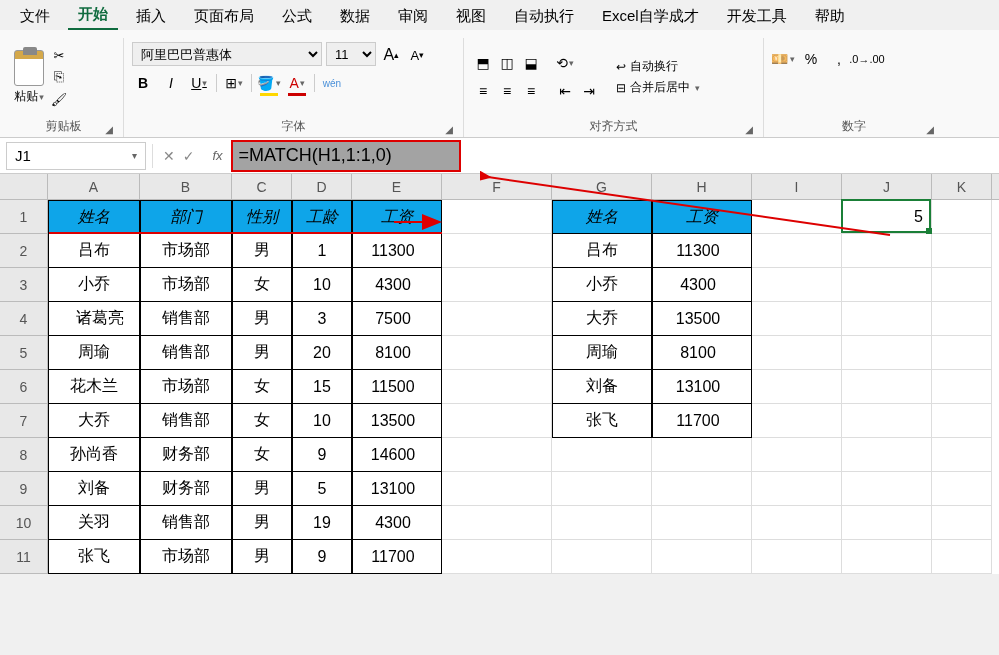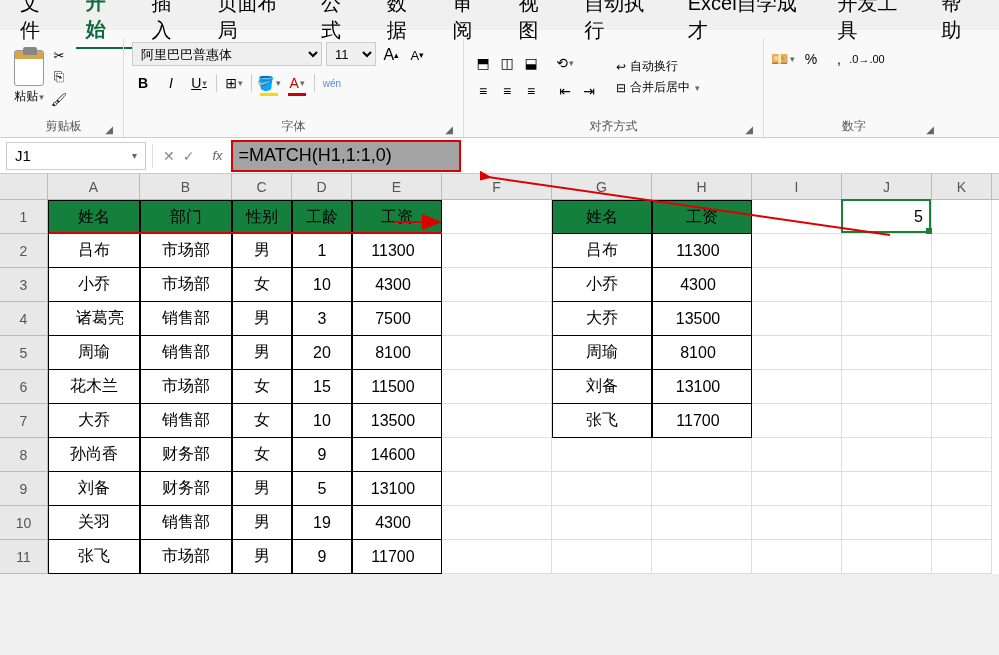--- a/index.html
+++ b/index.html
@@ -1,18 +1,18 @@
 <!DOCTYPE html>
 <html><head>
 <meta charset="utf-8">
 <style>
 * { margin: 0; padding: 0; box-sizing: border-box; font-family: "Microsoft YaHei", sans-serif; }
 body { background: #f0f0f0; width: 999px; height: 655px; overflow: hidden; position: relative; }
 
-.menubar { background: #f0f0f0; display: flex; padding: 4px 10px 0; gap: 8px; font-size: 20px; height: 30px; align-items: center; }
+.menubar { background: #f0f0f0; display: flex; padding: 4px 10px 0; gap: 8px; font-size: 15px; height: 30px; align-items: flex-end; }
 .menubar .item { padding: 4px 10px; cursor: pointer; }
 .menubar .item.active { color: #0f6b3e; border-bottom: 2px solid #0f6b3e; font-weight: bold; }
 
 .ribbon { background: #f9f9f9; height: 108px; border-bottom: 1px solid #ccc; display: flex; padding: 8px 4px 0; }
 .ribbon-group { border-right: 1px solid #ddd; padding: 0 8px; display: flex; flex-direction: column; justify-content: space-between; }
 .ribbon-group-label { text-align: center; font-size: 12px; color: #555; padding: 2px 0; }
 .ribbon-content { flex: 1; display: flex; align-items: center; gap: 6px; }
 
 .clipboard-main { display: flex; align-items: center; }
 .paste-btn { display: flex; flex-direction: column; align-items: center; padding: 2px; }
@@ -56,21 +56,21 @@
 .col-headers { display: flex; height: 26px; background: #e8e8e8; border-bottom: 1px solid #bbb; }
 .corner { width: 48px; border-right: 1px solid #bbb; background: #e8e8e8; }
 .col-h { border-right: 1px solid #bbb; display: flex; align-items: center; justify-content: center; font-size: 14px; color: #555; }
 .row { display: flex; height: 34px; }
 .row-h { width: 48px; background: #e8e8e8; border-right: 1px solid #bbb; border-bottom: 1px solid #bbb; display: flex; align-items: center; justify-content: center; font-size: 14px; color: #555; }
 .cell { border-right: 1px solid #ddd; border-bottom: 1px solid #ddd; display: flex; align-items: center; justify-content: center; font-size: 16px; background: #fff; }
 .cell.br { border-right: 1px solid #000; }
 .cell.bb { border-bottom: 1px solid #000; }
 .cell.bt { border-top: 1px solid #000; }
 .cell.bl { border-left: 1px solid #000; }
-.cell.hdr { background: #15803d; font-weight: normal; }
+.cell.hdr { background: #0ea5e9; font-weight: normal; font-style: italic; }
 .cell.num { justify-content: flex-end; padding-right: 8px; }
 
 .active-cell { position: absolute; border: 2px solid #1a7f37; pointer-events: none; }
 .active-cell::after { content: ""; position: absolute; right: -3px; bottom: -3px; width: 6px; height: 6px; background: #1a7f37; }
 
 .red-arrow { position: absolute; pointer-events: none; }
 .red-underline { position: absolute; height: 2px; background: #d00; pointer-events: none; }
 
 .caret-down { font-size: 9px; color: #666; margin-left: 1px; }
 </style>

